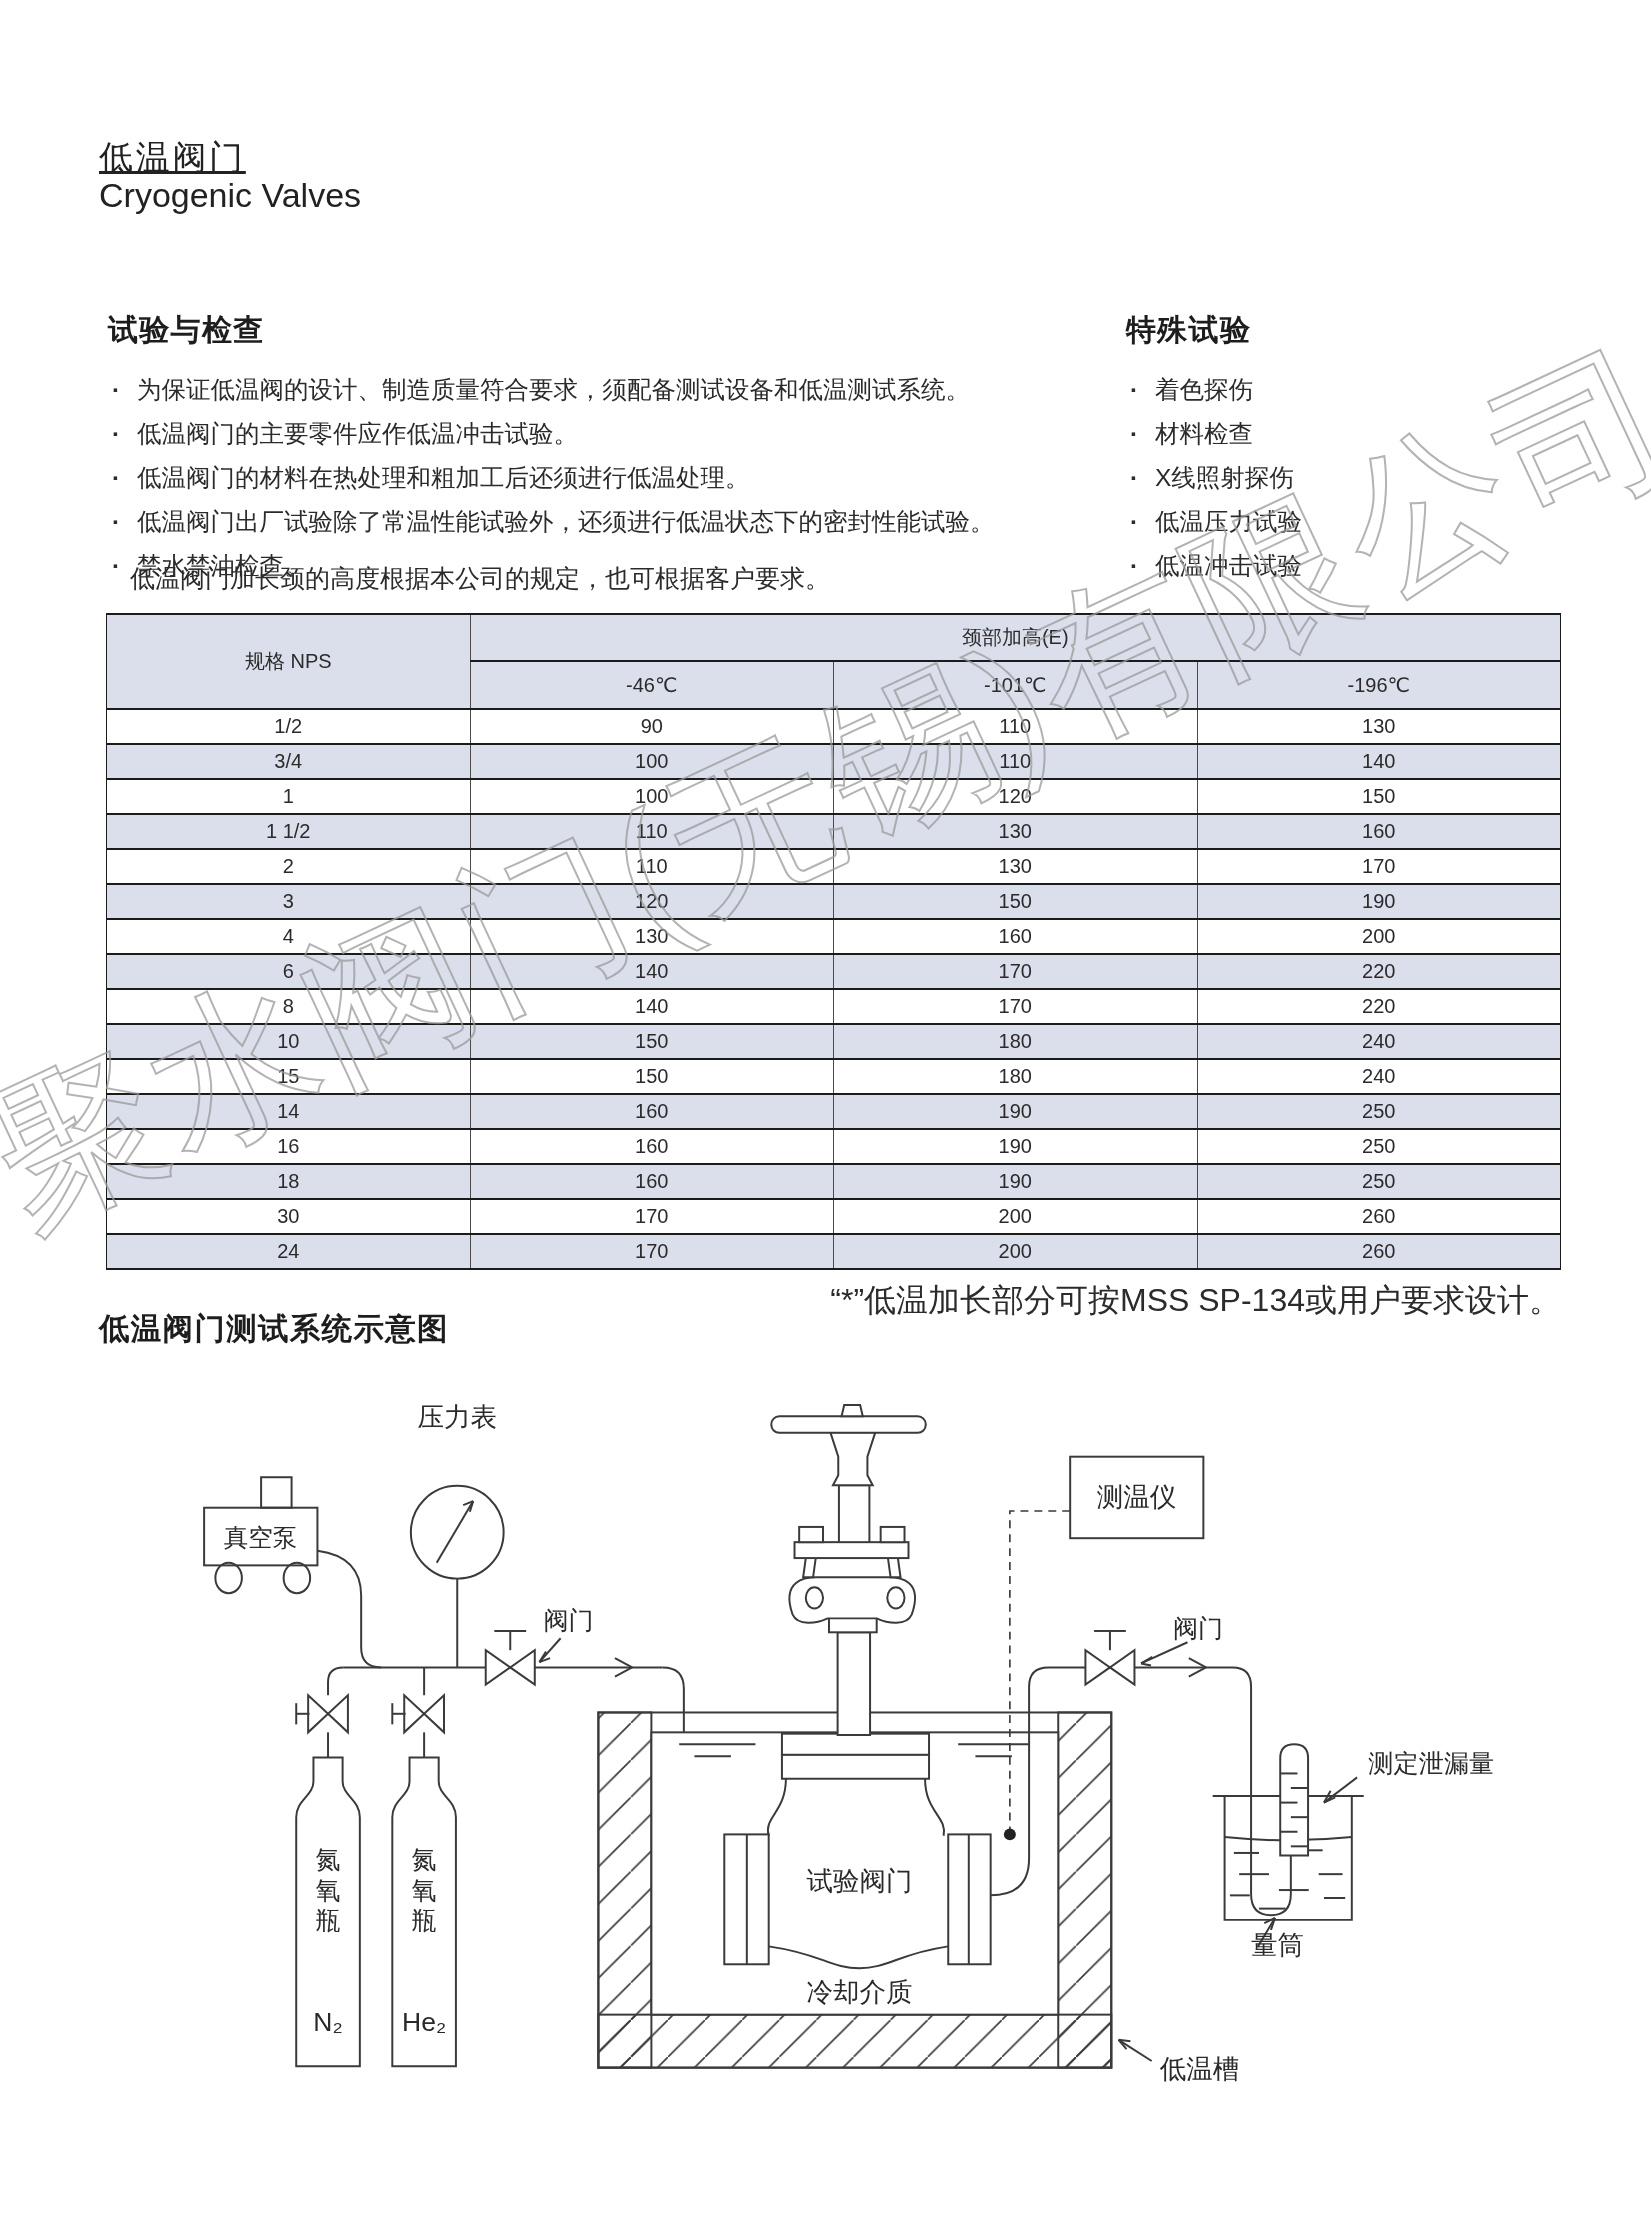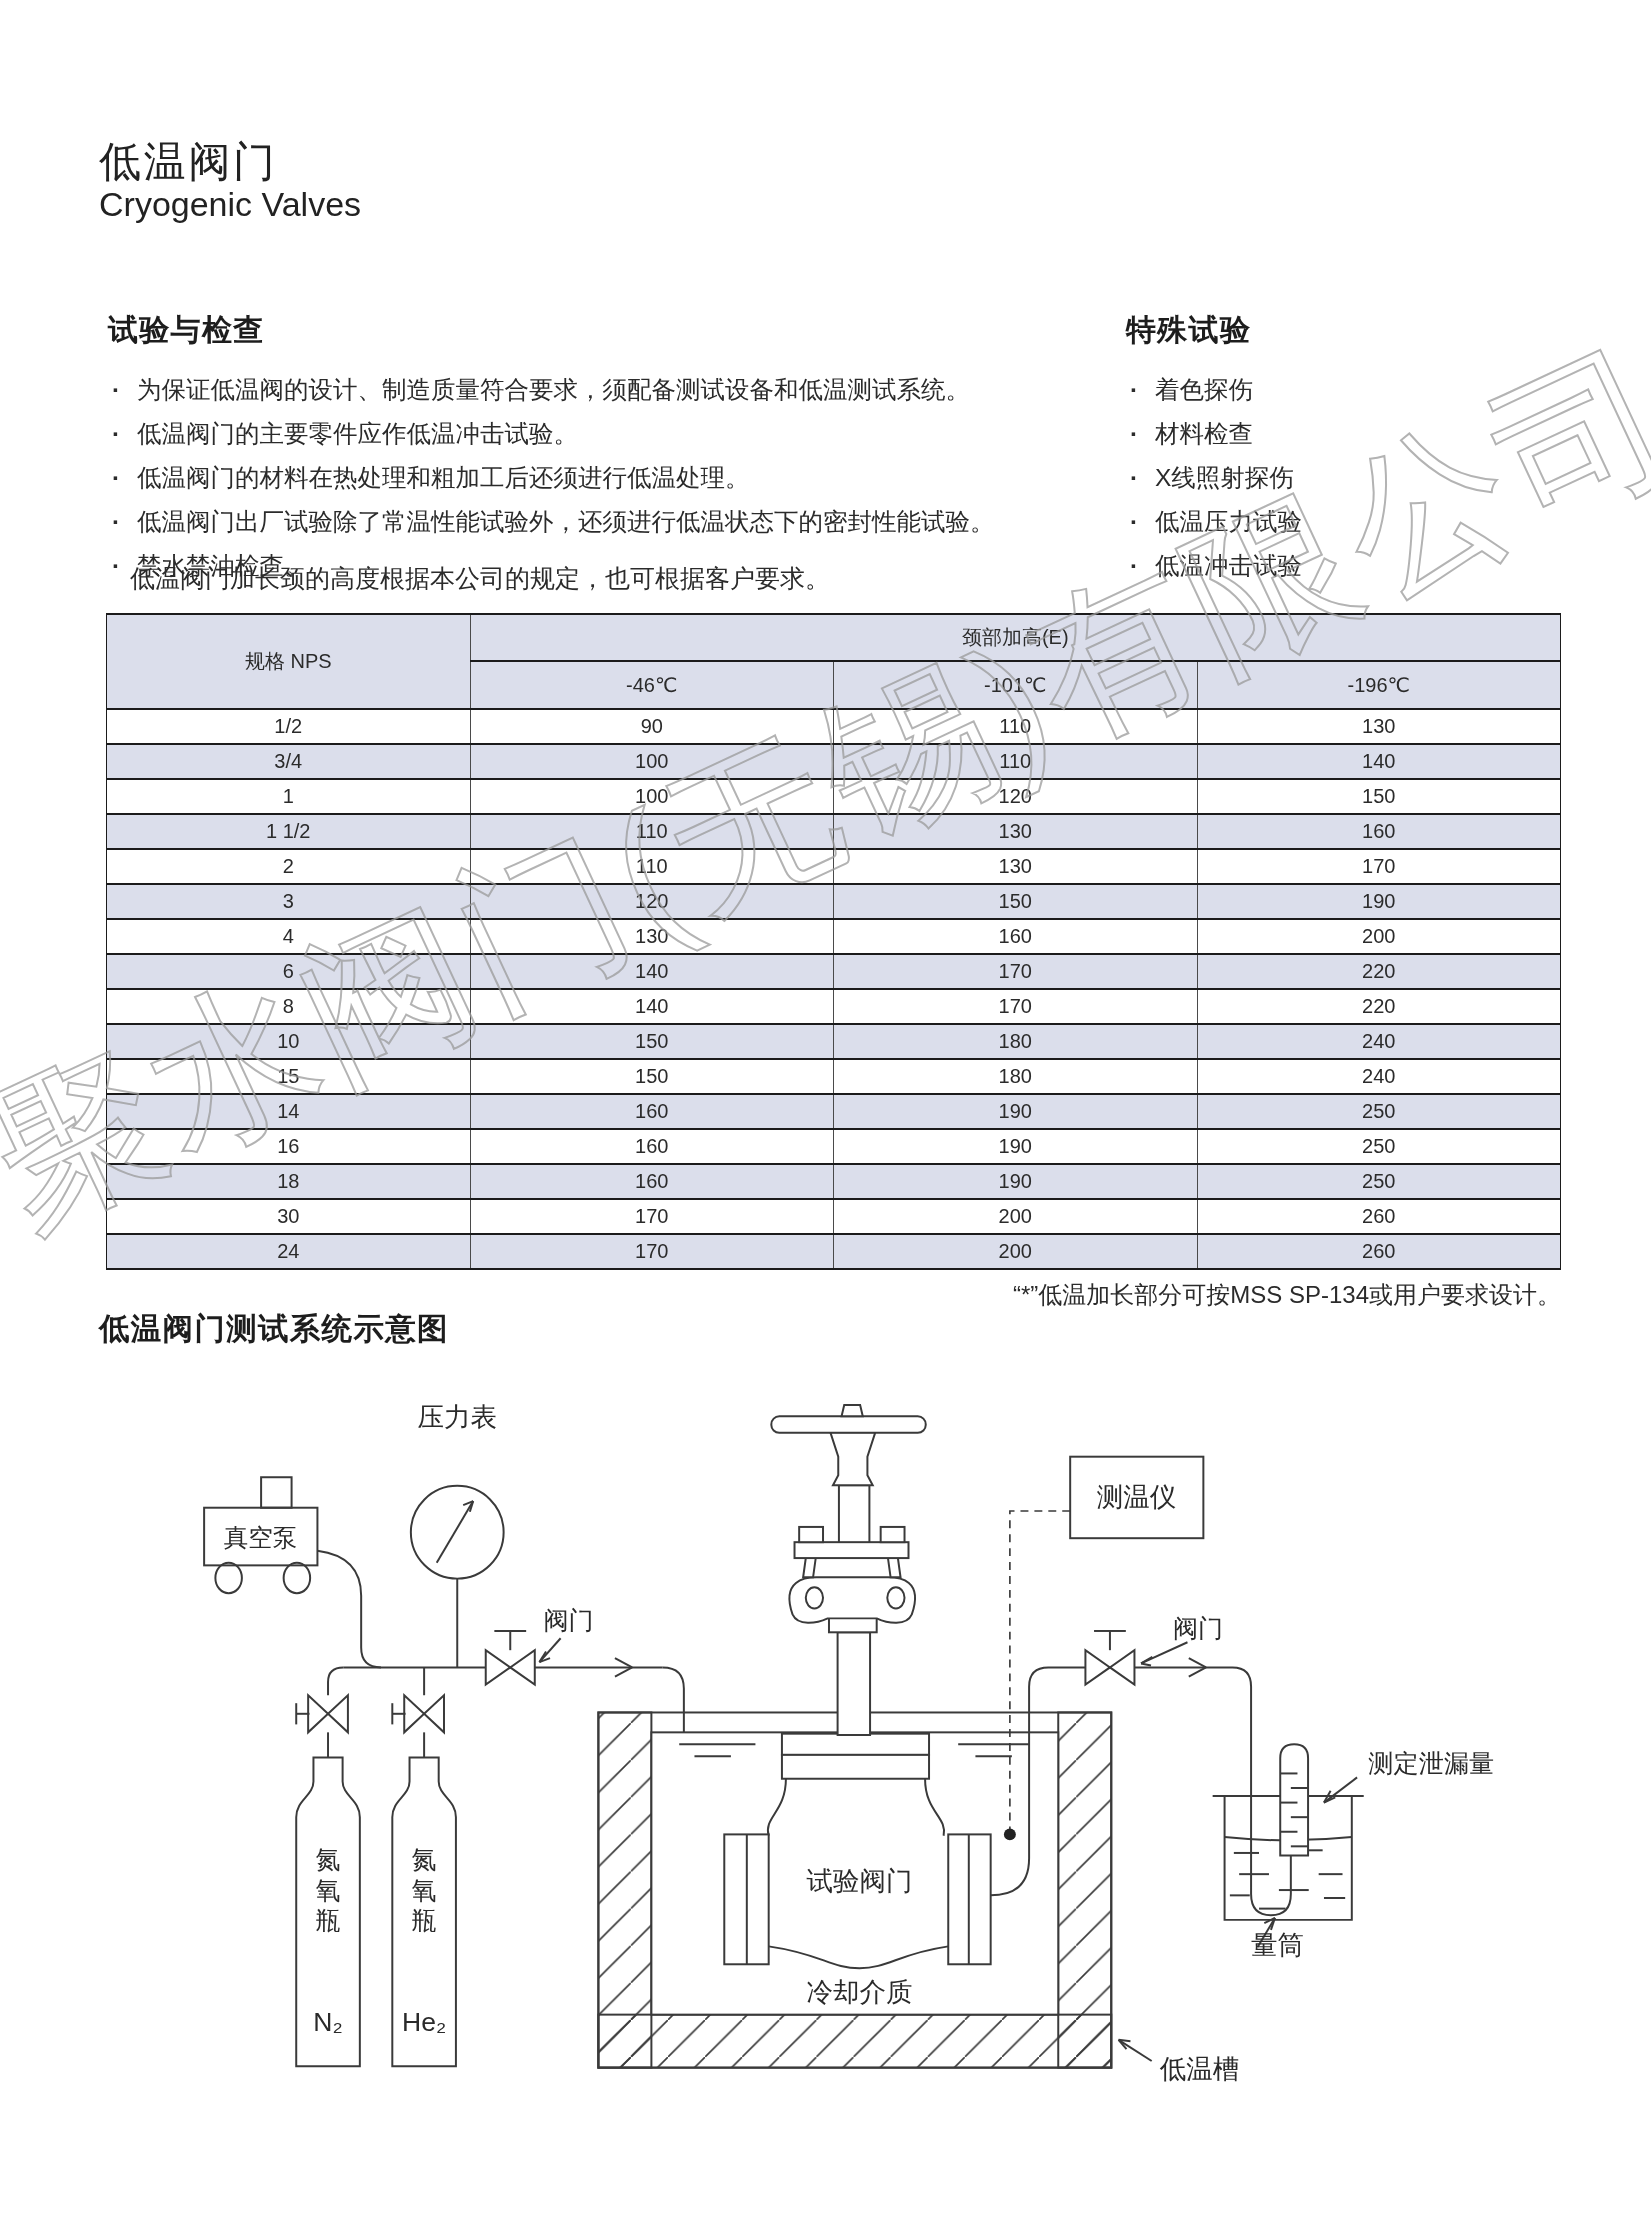--- a/index.html
+++ b/index.html
@@ -6,21 +6,21 @@
   .page{
     position:relative;
     width:1652px;height:2227px;
     background:#ffffff;
     overflow:hidden;
     font-family:"Liberation Sans","DejaVu Sans",sans-serif;
     color:#2b2b2b;
   }
   
   .title-block{position:absolute;left:99px;top:139px;}
-  .title-zh{font-size:42px;font-weight:500;letter-spacing:2.7px;color:#222;line-height:1.1;}
+  .title-zh{font-size:34px;font-weight:500;letter-spacing:2.7px;color:#222;line-height:1.1;text-decoration:underline;}
   .title-en{font-size:34px;font-weight:400;color:#222;line-height:1.15;}
   
   .col{position:absolute;top:310px;}
   .col-left{left:108px;width:981px;}
   .col-right{left:1126px;width:424px;}
   .sec-heading{font-size:30px;font-weight:bold;color:#1d1d1d;letter-spacing:1.3px;}
   ul.bullets{list-style:none;margin:17px 0 0 0;padding:0;}
   ul.bullets li{
     font-size:24.5px;line-height:44px;color:#2b2b2b;
     padding-left:29px;position:relative;white-space:nowrap;
@@ -47,21 +47,21 @@
   .spec-table th{background:#dbdeeb;}
   .spec-table thead tr.group-row th{height:45px;}
   .spec-table thead tr.temp-row th{height:46px;}
   .spec-table tbody td{height:33px;}
   .spec-table tbody tr:nth-child(even) td{background:#dbdeeb;}
   .spec-table th:first-child,.spec-table td:first-child{border-left:1.3px solid #1b1b1b;}
   .spec-table th:last-child,.spec-table td:last-child{border-right:1.3px solid #1b1b1b;}
   
   .footnote{
     position:absolute;right:91px;top:1279px;width:928px;
-    font-size:24px;text-align:right;color:#2b2b2b;
+    font-size:32px;text-align:right;color:#2b2b2b;
   }
   
   .diagram-heading{position:absolute;left:99px;top:1309px;font-size:30.5px;font-weight:bold;color:#1d1d1d;letter-spacing:1.3px;}
   .diagram{position:absolute;left:0;top:1352px;width:1648px;height:876px;}
   .diagram svg{position:absolute;left:0;top:0;}
   .v-label{
     position:absolute;width:28px;font-size:25px;line-height:30.5px;
     text-align:center;color:#2b2b2b;word-break:break-all;
   }
   

